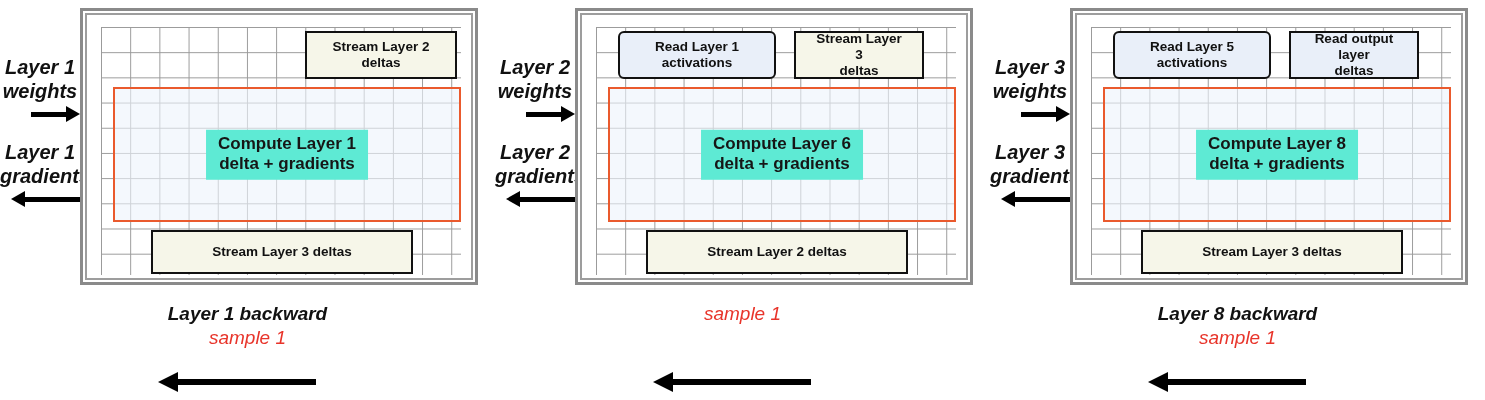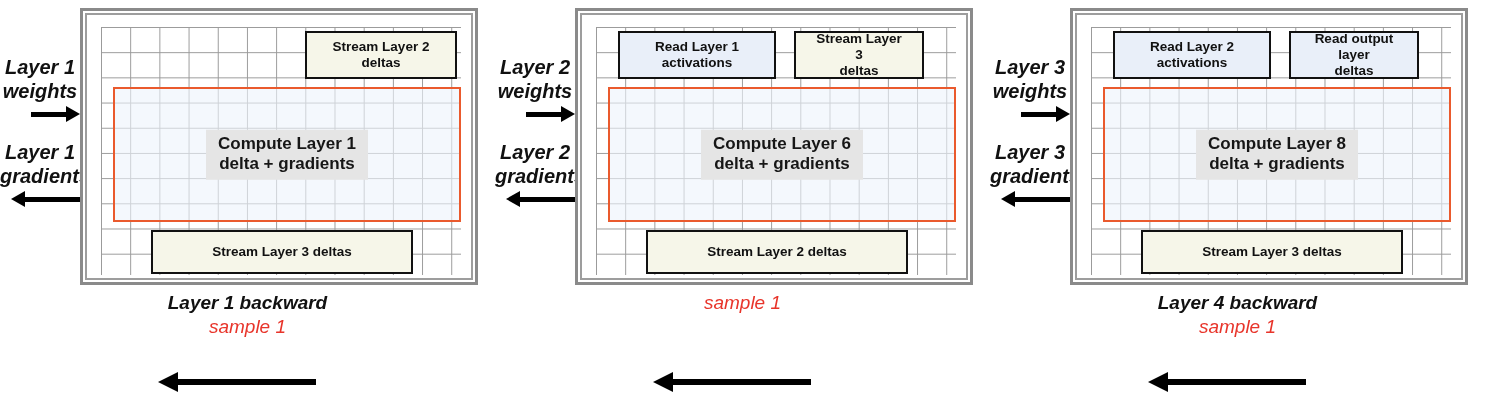--- a/index.html
+++ b/index.html
@@ -74,21 +74,21 @@
     box-sizing: border-box;
     border: 2px solid #ea5a2d;
     background: rgba(238, 243, 252, 0.62);
   }
 
   .compute-label {
     position: absolute;
     left: 50%;
     top: 50%;
     transform: translate(-50%, -50%);
-    background: #e5e5e5;
+    background: #5eead4;
     color: #161616;
     font-weight: bold;
     font-size: 17px;
     line-height: 1.22;
     text-align: center;
     padding: 4px 12px 5px 12px;
     white-space: pre-line;
   }
 
   
@@ -106,21 +106,21 @@
     color: #111111;
     white-space: pre-line;
     padding: 2px 16px;
   }
   .op-box.kind-stream { background: #f6f6e9; }
   .op-box.kind-read   { background: #e9eff9; }
 
   
   .op-top-single { left: 218px; top: 16px; width: 152px; height: 48px; }
   
-  .op-top-left   { left: 36px;  top: 16px; width: 158px; height: 48px; }
+  .op-top-left   { left: 36px;  top: 16px; width: 158px; height: 48px; border-radius: 6px; }
   .op-top-right  { left: 212px; top: 16px; width: 130px; height: 48px; }
   
   .op-bottom     { left: 64px;  top: 215px; width: 262px; height: 44px; }
 
   
   .io {
     position: absolute;
     left: 0;
     width: 80px;
   }
@@ -159,21 +159,21 @@
   .arrow-right .arrow-shaft { left: 31px; width: 38px; }
   .arrow-right .arrow-head  { left: 66px; border-left: 14px solid #000000; }
   
   .arrow-left .arrow-shaft  { left: 25px; width: 55px; }
   .arrow-left .arrow-head   { left: 11px; border-right: 14px solid #000000; }
 
   
   .caption {
     position: absolute;
     left: 0;
-    top: 291px;
+    top: 302px;
     width: 495px;
     text-align: center;
   }
   .caption-line1 {
     font-style: italic;
     font-weight: bold;
     font-size: 19px;
     color: #111111;
     line-height: 1.25;
   }
@@ -331,30 +331,30 @@
 
     <div class="chip">
       <div class="chip-inner">
         <div class="grid"></div>
 
         <div class="compute-region">
           <div class="compute-label">Compute Layer 8
 delta + gradients</div>
         </div>
 
-        <div class="op-box kind-read op-top-left">Read Layer 2
+        <div class="op-box kind-read op-top-left">Read Layer 5
 activations</div>
         <div class="op-box kind-read op-top-right">Read output layer
 deltas</div>
         <div class="op-box kind-stream op-bottom">Stream Layer 3 deltas</div>
       </div>
     </div>
 
     <div class="caption">
-      <div class="caption-line1">Layer 4 backward</div>
+      <div class="caption-line1">Layer 8 backward</div>
       <div class="caption-line2">sample 1</div>
     </div>
 
     <div class="flow-arrow">
       <div class="arrow-shaft"></div>
       <div class="arrow-head"></div>
     </div>
   </div>
 
 </div>

